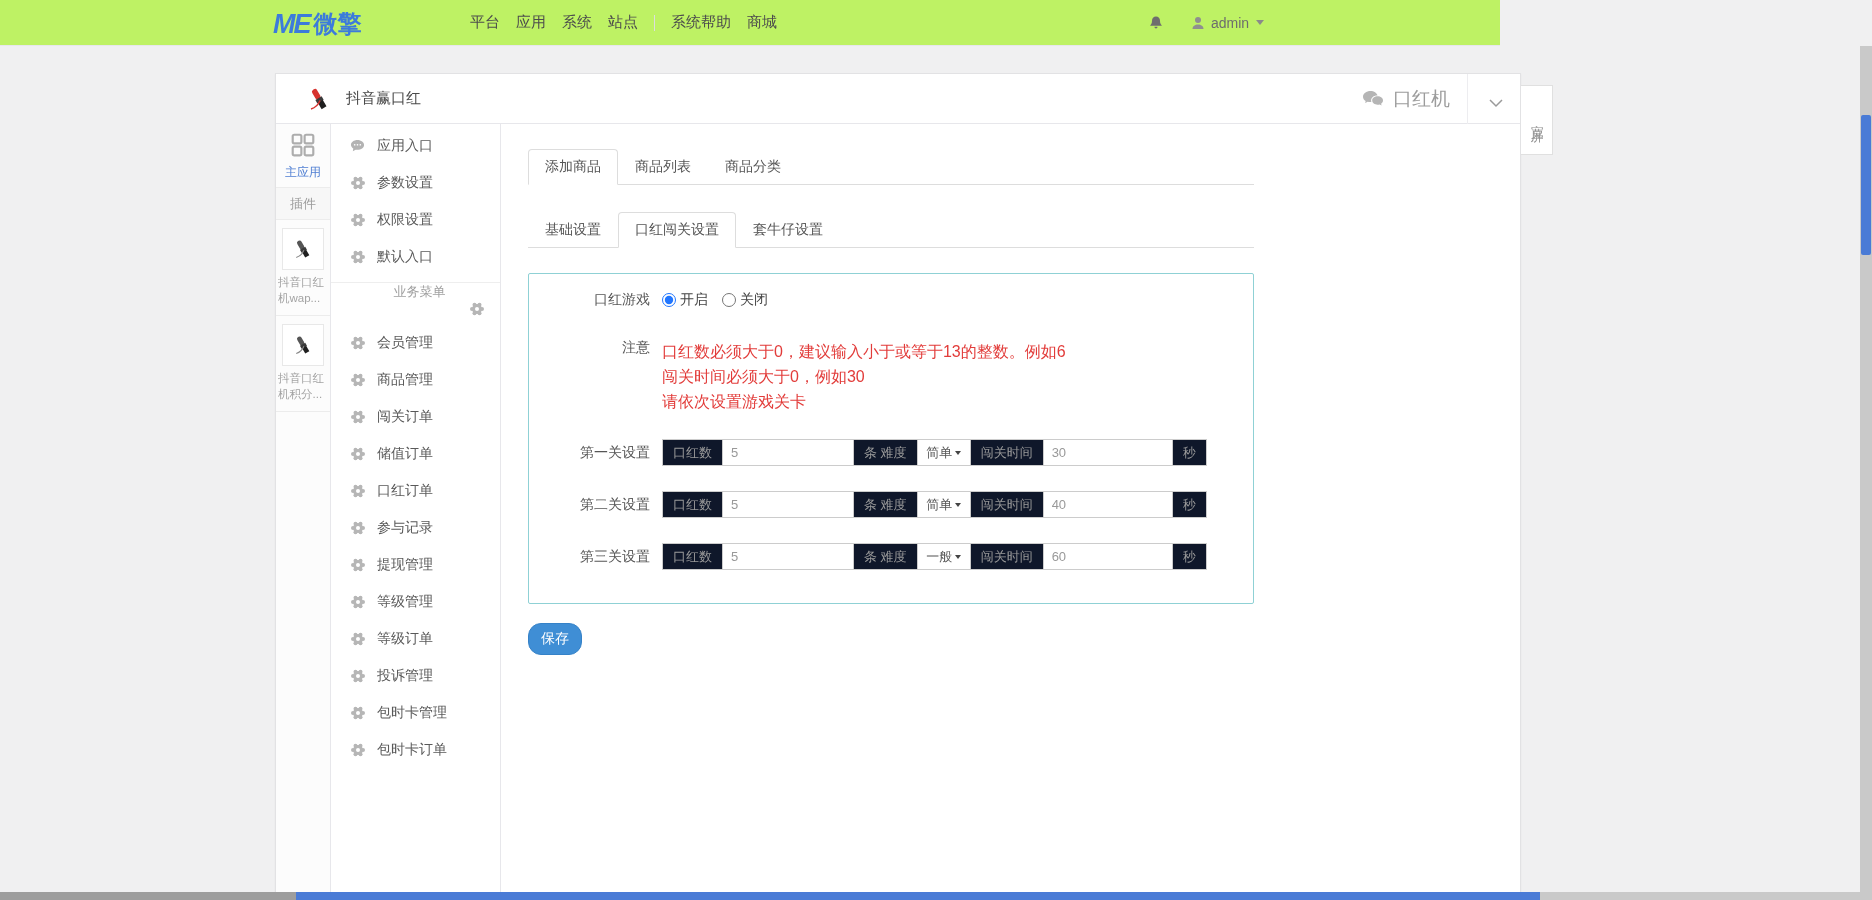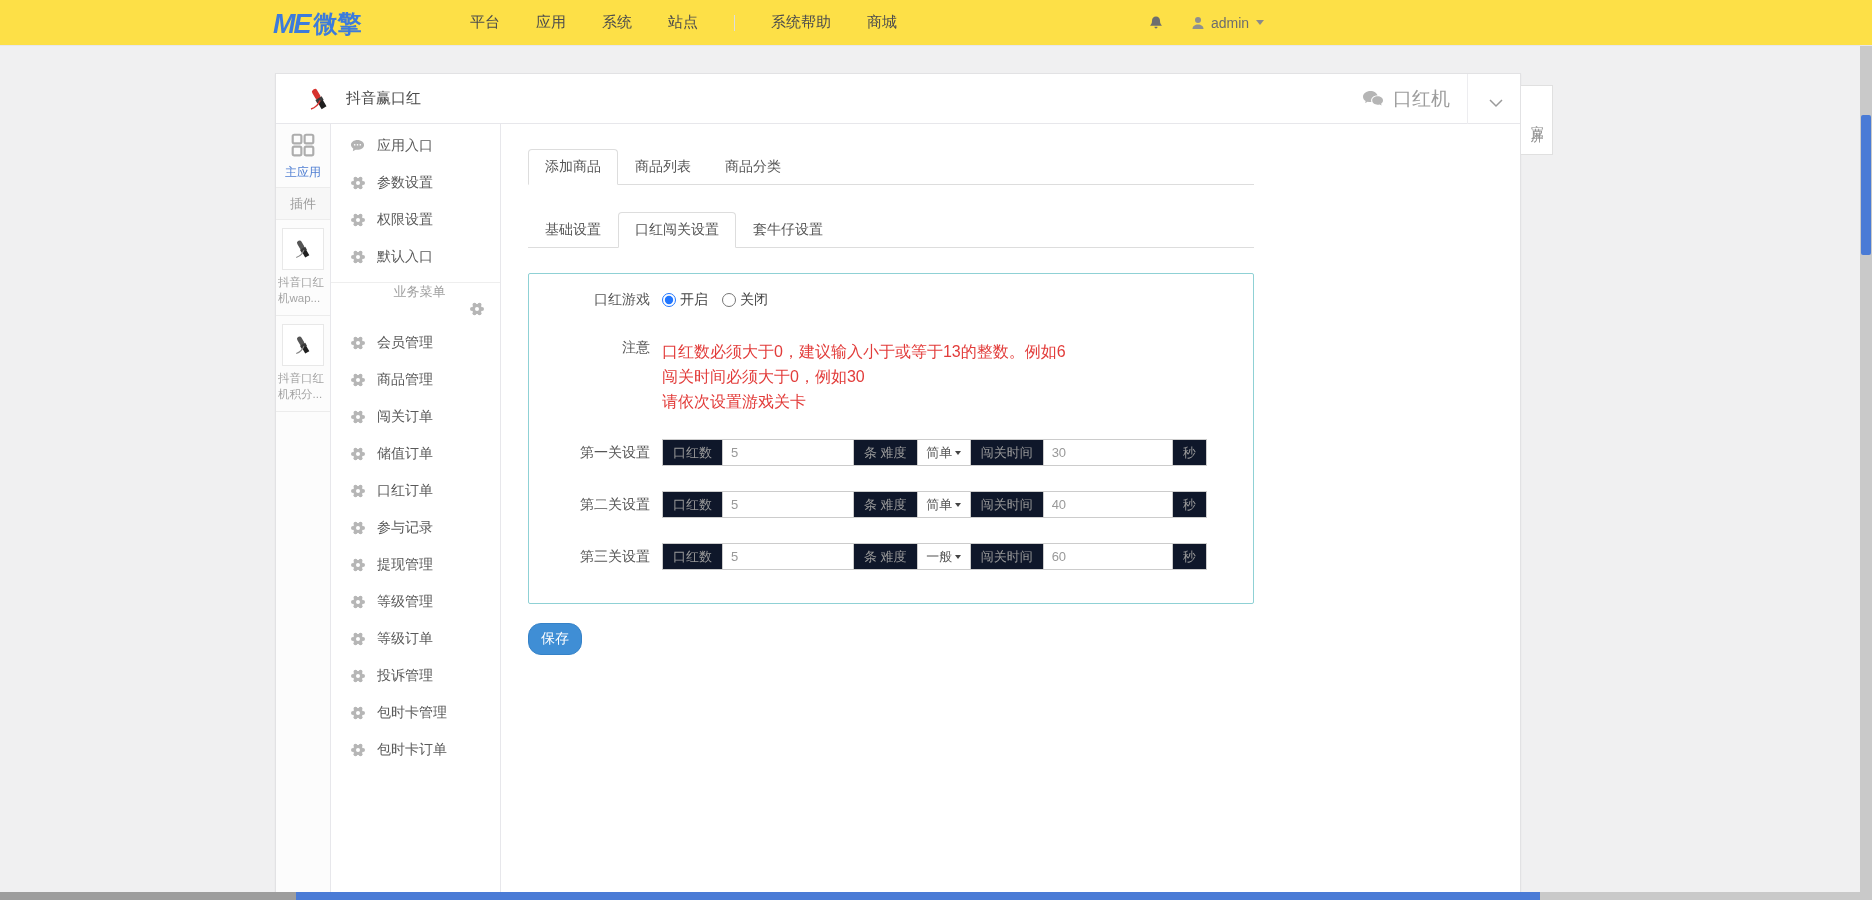--- a/index.html
+++ b/index.html
@@ -1,25 +1,25 @@
 <!DOCTYPE html>
 <html><head>
 <meta charset="utf-8">
 <style>
   * { margin:0; padding:0; box-sizing:border-box; }
   html,body { width:1872px; height:900px; }
   body { font-family:"Liberation Sans","DejaVu Sans",sans-serif; background:#f0f0f1; color:#555; }
   .screen { position:relative; width:1872px; height:900px; overflow:hidden; }
 
   
-  .navbar { position:absolute; left:0; top:0; width:1872px; height:46px; background:#fde047; border-bottom:1px solid #e7e7eb; }
+  .navbar { position:absolute; left:0; top:0; width:1500px; height:46px; background:#bef264; border-bottom:1px solid #e7e7eb; }
   .logo { position:absolute; left:273px; top:8px; display:flex; align-items:center; gap:4px; cursor:pointer; }
   .logo-mark { font-size:27px; font-weight:bold; font-style:italic; color:#3c7bdb; letter-spacing:-2px; }
   .logo-text { font-size:24px; font-weight:bold; color:#3c7bdb; }
-  .topmenu { position:absolute; left:470px; top:0; height:45px; display:flex; align-items:center; gap:36px; font-size:15px; color:#4d4d4d; }
+  .topmenu { position:absolute; left:470px; top:0; height:45px; display:flex; align-items:center; gap:16px; font-size:15px; color:#4d4d4d; }
   .topmenu .tm-item { cursor:pointer; }
   .tm-divider { width:1px; height:16px; background:#ddd; }
   .nav-right { position:absolute; left:1148px; top:0; height:45px; display:flex; align-items:center; gap:26px; }
   .usermenu { display:flex; align-items:center; gap:5px; color:#6d6d6d; font-size:14px; cursor:pointer; }
   .caret-down { width:0; height:0; border-left:4px solid transparent; border-right:4px solid transparent; border-top:5px solid #8a8a8a; margin-left:2px; }
 
   
   .vscroll { position:absolute; right:0; top:46px; width:12px; height:846px; background:#c9c9c9; }
   .vthumb { position:absolute; left:1px; top:69px; width:10px; height:140px; background:#4a7bd6; border-radius:2px; }
   .hscroll { position:absolute; left:0; bottom:0; width:1872px; height:8px; background:#c9c9c9; }

